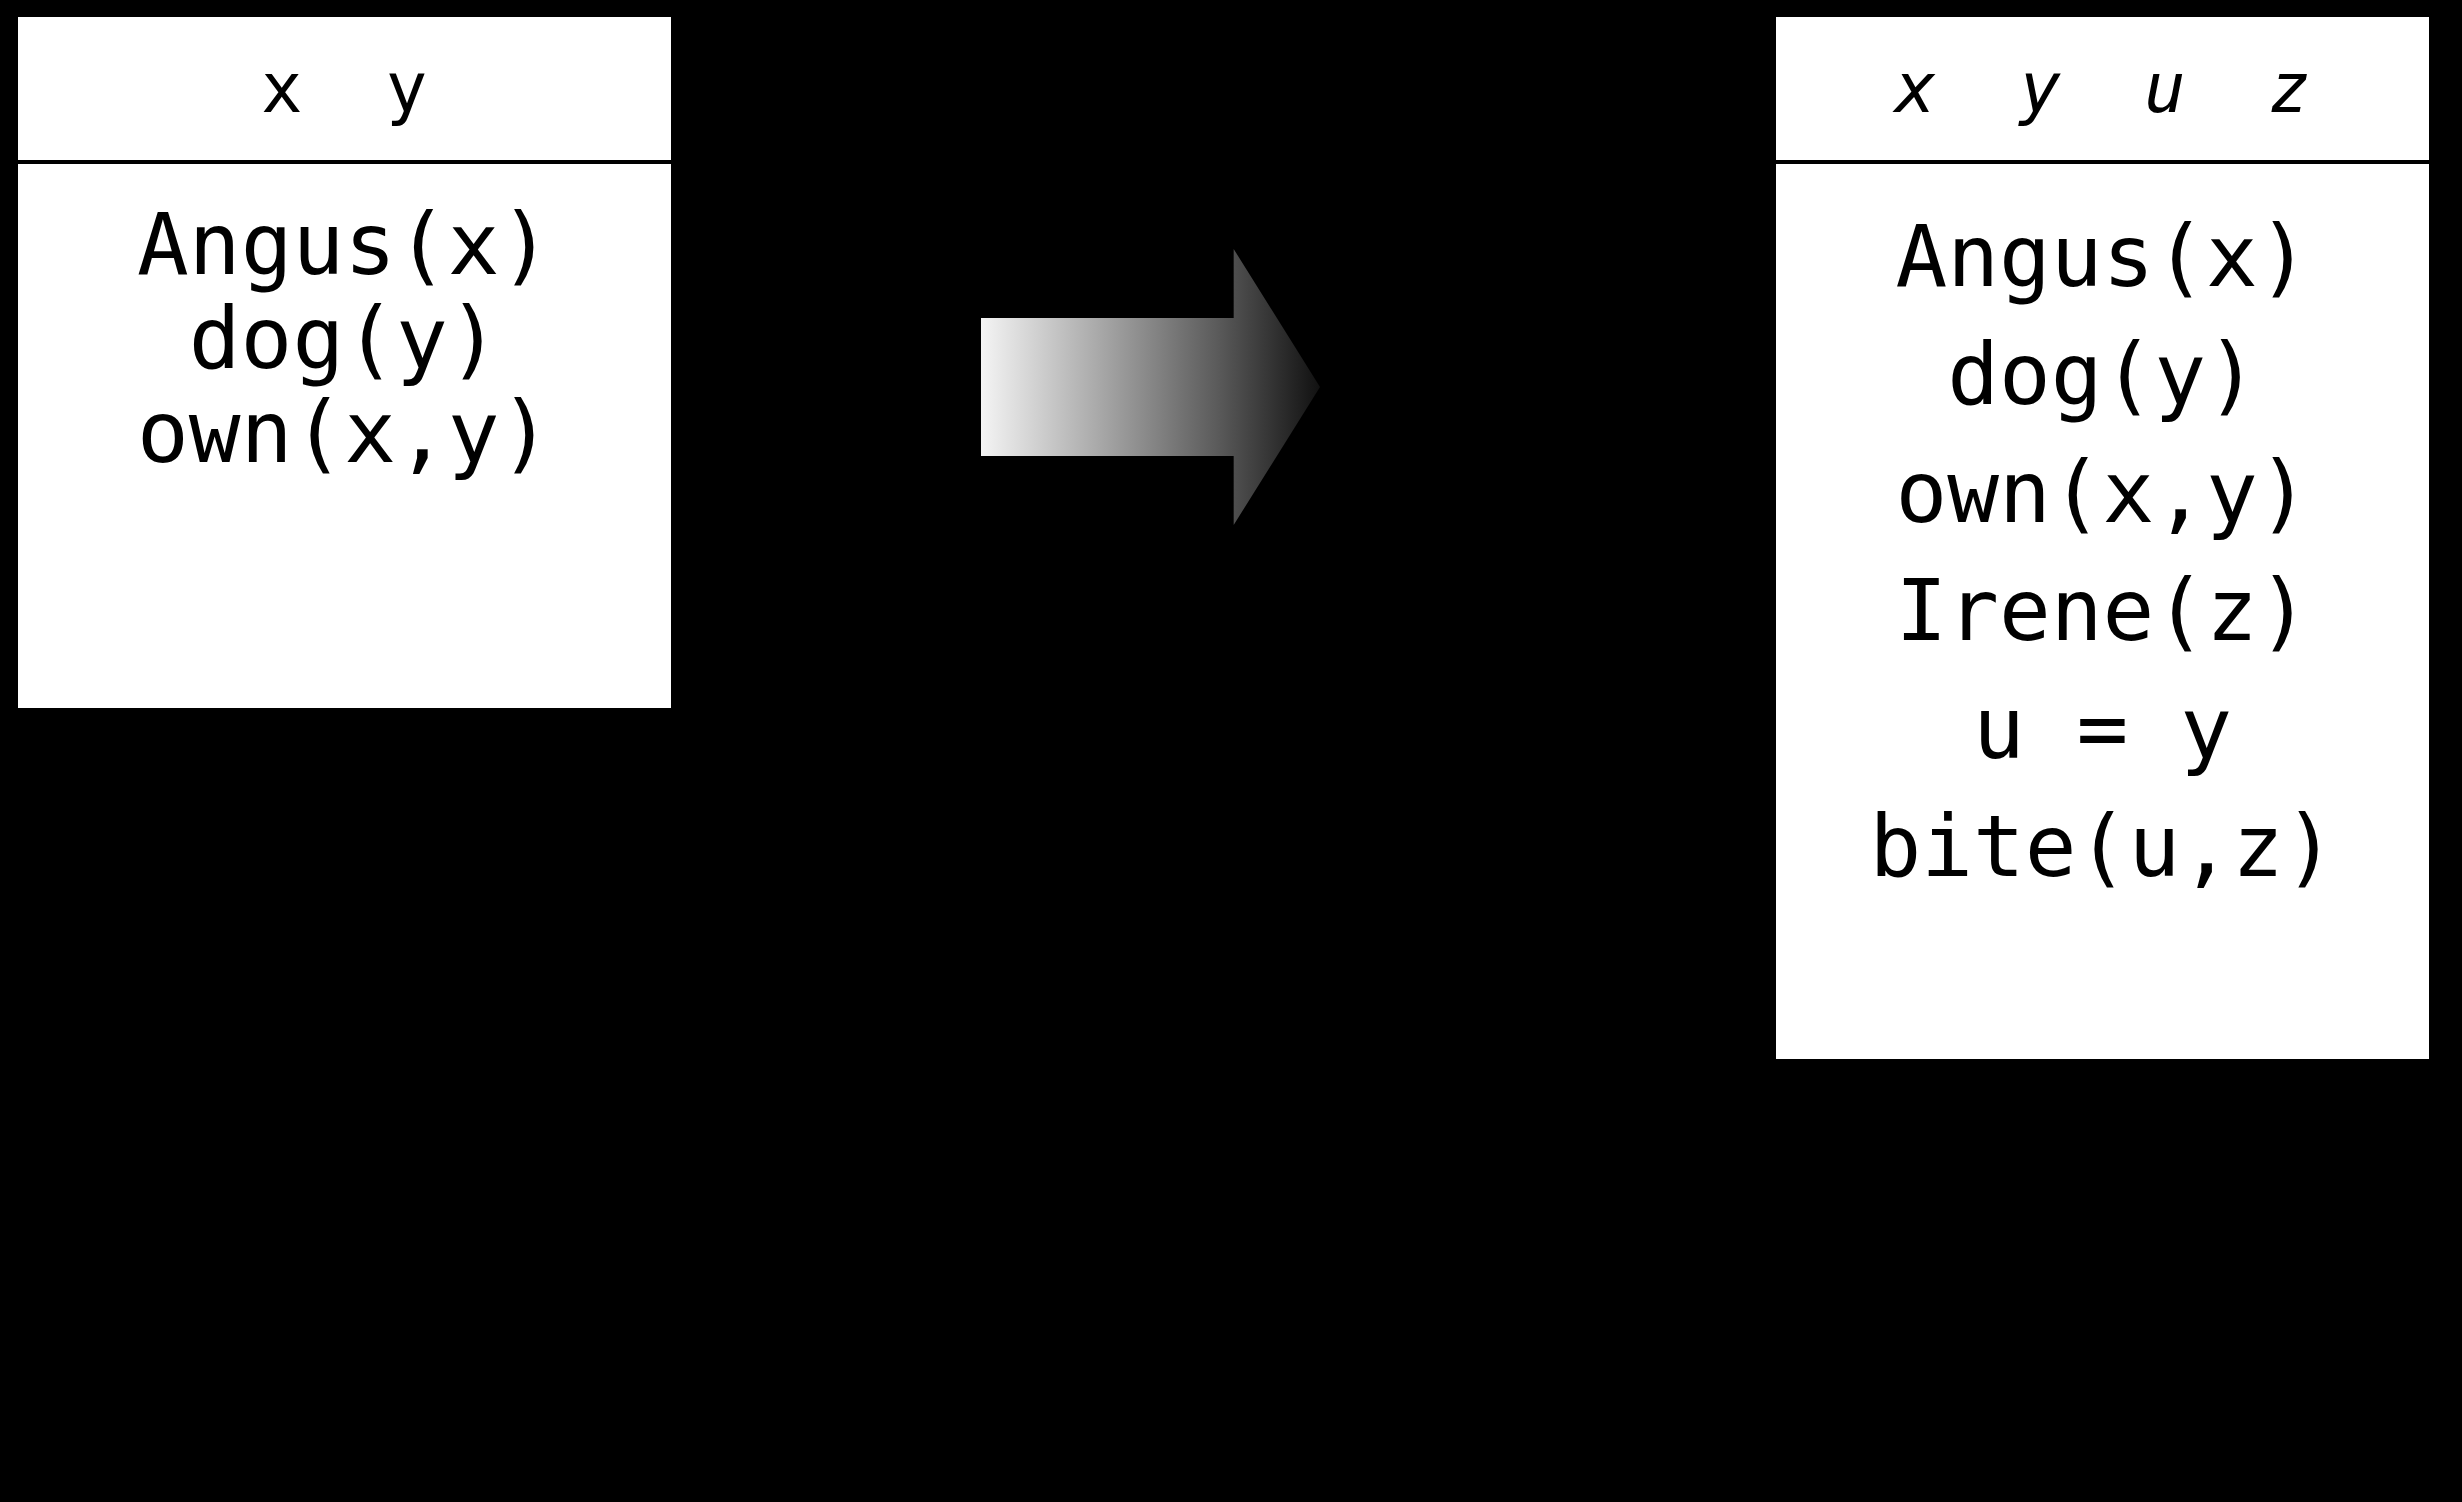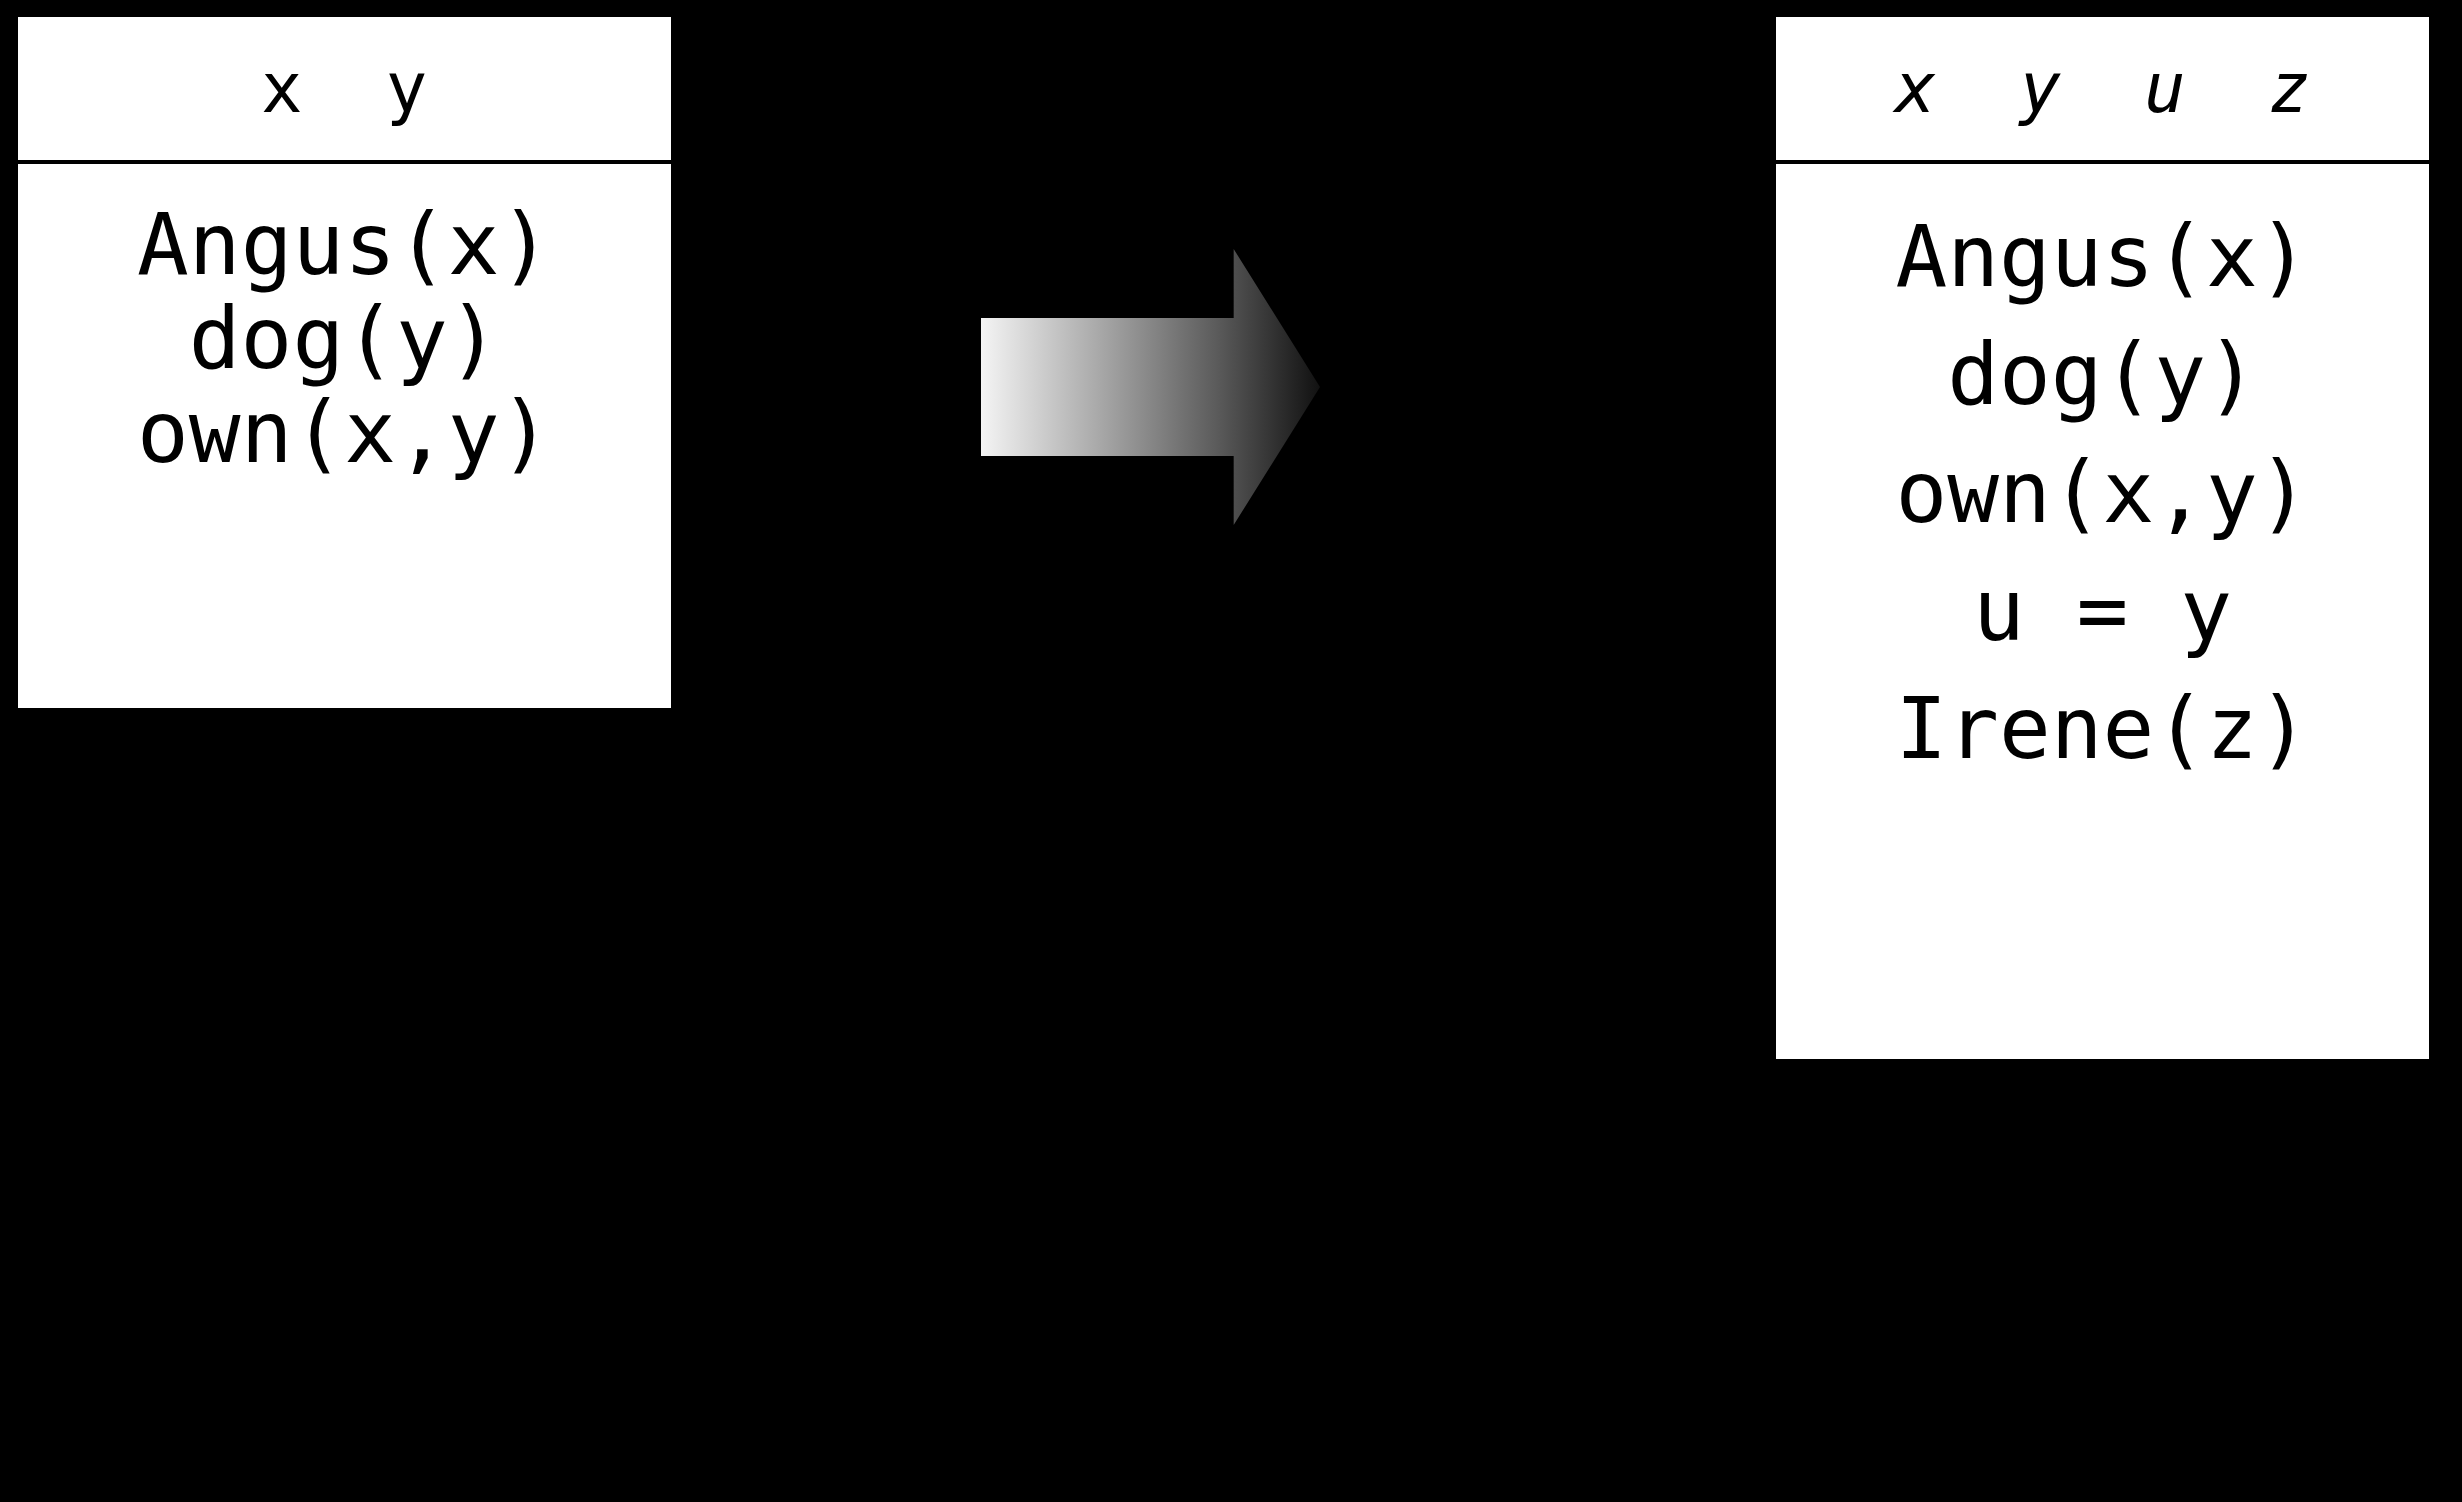--- a/index.html
+++ b/index.html
@@ -138,19 +138,20 @@
       <polygon points="0,88 322,88 322,0 432,176 322,352 322,264 0,264" fill="url(#arrowGrad)"></polygon>
     </svg>
   </div>
 
   <div class="fsbox" id="right-box">
     <div class="header">x  y  u  z</div>
     <div class="body">
       <div class="row">Angus(x)</div>
       <div class="row">dog(y)</div>
       <div class="row">own(x,y)</div>
+      <div class="row">Irene(z)</div>
       <div class="row">u = y</div>
-      <div class="row">Irene(z)</div>
+      <div class="row">bite(u,z)</div>
     </div>
   </div>
 
 </div>
 
 
 </body></html>

